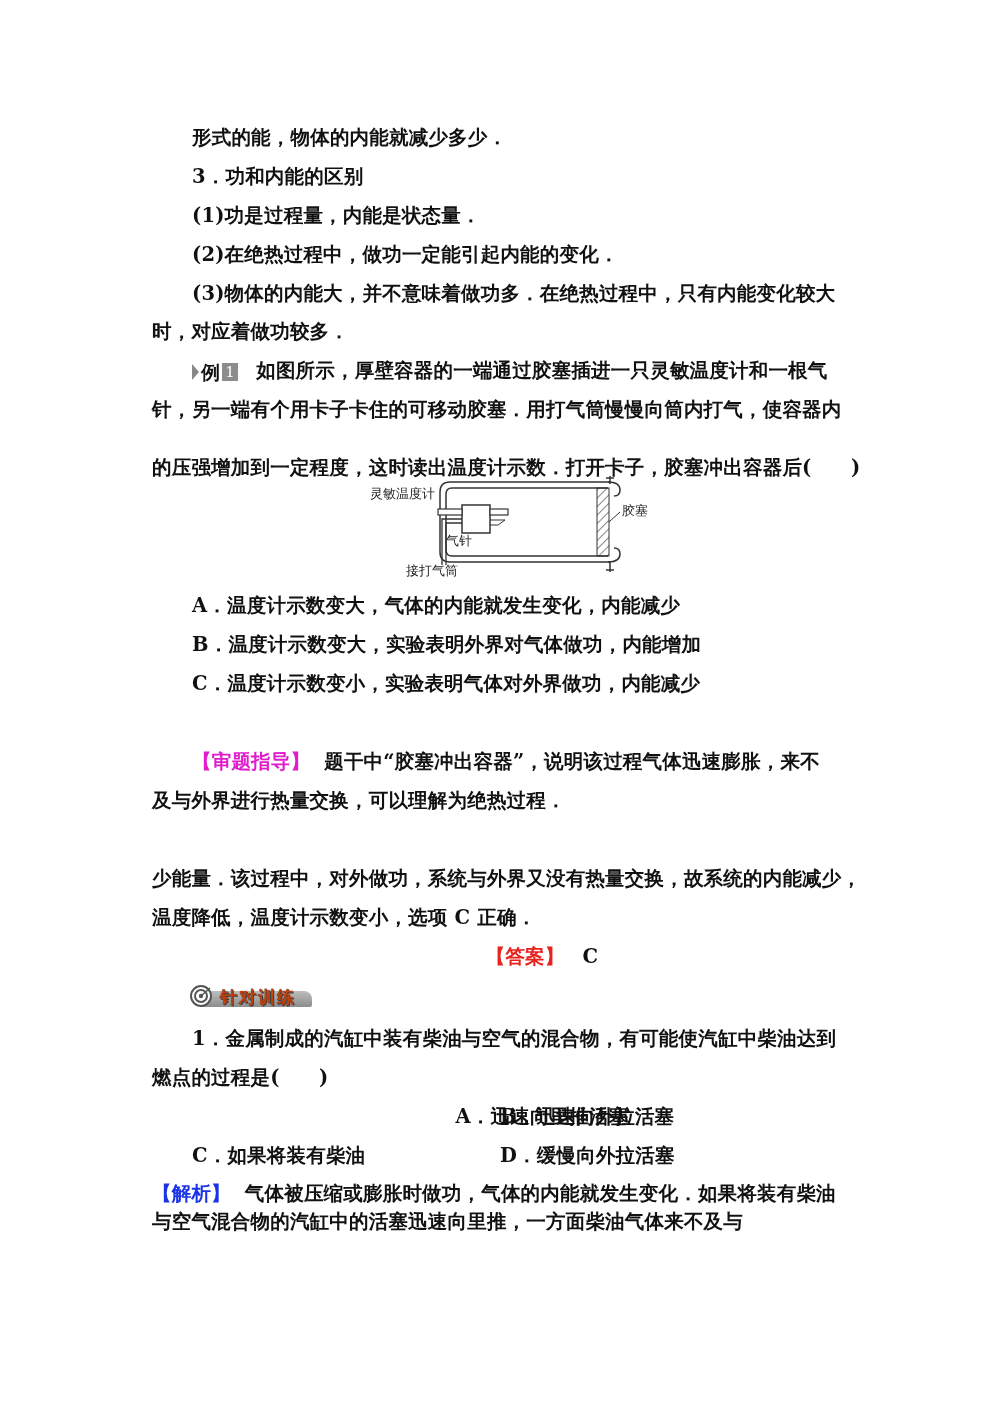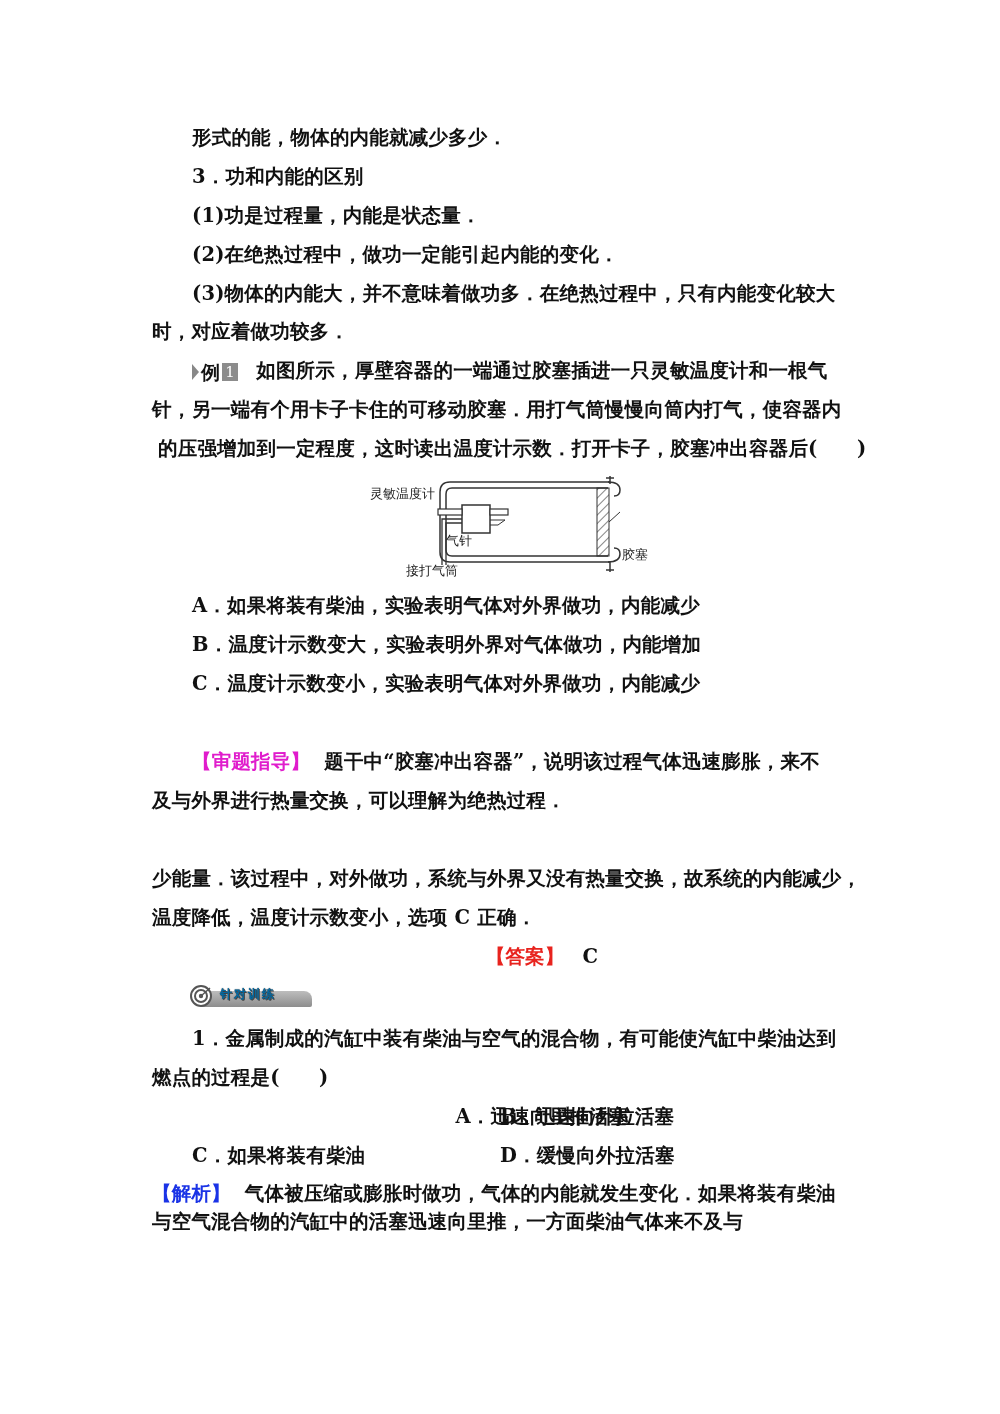--- a/index.html
+++ b/index.html
@@ -15,21 +15,21 @@
   .example-badge { display: inline-flex; align-items: center; margin-right: 18px; vertical-align: middle; }
   .tri { width: 0; height: 0; border-top: 8px solid transparent; border-bottom: 8px solid transparent;
          border-left: 7px solid #888; margin-right: 2px; }
   .ex-label { font-weight: bold; font-size: 19px; }
   .ex-num { display: inline-block; background: #8c8c8c; color: #fff; font-size: 15px; width: 16px; height: 18px;
             line-height: 18px; text-align: center; margin-left: 2px; font-weight: normal; }
   .banner { position: absolute; left: 190px; top: 985px; width: 122px; height: 24px; }
   .banner-bar { position: absolute; left: 10px; top: 6px; width: 112px; height: 16px;
                 background: linear-gradient(to bottom, #bdbdbd, #8d8d8d); border-radius: 2px 8px 2px 2px; }
   .banner-icon { position: absolute; left: 0; top: 0; width: 22px; height: 22px; }
-  .banner-text { position: absolute; left: 30px; top: 1px; font-size: 12px; font-weight: bold; color: #0369a1;
+  .banner-text { position: absolute; left: 30px; top: 1px; font-size: 17px; font-weight: bold; color: #c2410c;
                  text-shadow: 0 0 1px #333, 1px 1px 0 #444; letter-spacing: 2px;
                  font-family: Liberation Serif, serif; }
   .figure { position: absolute; left: 370px; top: 470px; width: 290px; height: 112px; }
   .fig-label { position: absolute; font-size: 13px; font-weight: normal; color: #222; white-space: nowrap; }
   .col2 { position: absolute; left: 500px; }
 </style>
 </head>
 <body>
 
 <div class="page">
@@ -43,21 +43,21 @@
   <div class="line" style="top:318px;">时，对应着做功较多．</div>
 
   <div class="line indent" style="top:357px;">
     <span class="example-badge">
       <span class="tri"></span>
       <span class="ex-label">例</span>
       <span class="ex-num">1</span>
     </span><span>如图所示，厚壁容器的一端通过胶塞插进一只灵敏温度计和一根气</span>
   </div>
   <div class="line" style="top:396px;">针，另一端有个用卡子卡住的可移动胶塞．用打气筒慢慢向筒内打气，使容器内</div>
-  <div class="line" style="top:435px;margin-left:6px;">的压强增加到一定程度，这时读出温度计示数．打开卡子，胶塞冲出容器后(　　)</div>
+  <div class="line" style="top:454px;">的压强增加到一定程度，这时读出温度计示数．打开卡子，胶塞冲出容器后(　　)</div>
 
   <div class="figure">
     <svg width="290" height="112" viewBox="0 0 290 112">
 
       <path d="M70 22 Q70 12 80 12 L240 12" fill="none" stroke="#333" stroke-width="1.5"></path>
       <path d="M70 22 L70 82 Q70 92 80 92 L240 92" fill="none" stroke="#333" stroke-width="1.5"></path>
       <path d="M76 24 Q76 18 82 18 L238 18" fill="none" stroke="#333" stroke-width="1.5"></path>
       <path d="M76 24 L76 80 Q76 86 82 86 L238 86" fill="none" stroke="#333" stroke-width="1.5"></path>
 
       <path d="M238 12 Q250 12 250 20 Q250 26 244 26" fill="none" stroke="#333" stroke-width="1.5"></path>
@@ -77,26 +77,26 @@
 
       <rect x="92" y="35" width="28" height="28" fill="#fff" stroke="#333" stroke-width="1.5"></rect>
       <rect x="68" y="39" width="24" height="6" fill="#fff" stroke="#333" stroke-width="1.2"></rect>
       <rect x="120" y="39" width="18" height="6" fill="#fff" stroke="#333" stroke-width="1.2"></rect>
       <path d="M120 50 L135 50 L128 55 L120 55" fill="none" stroke="#333" stroke-width="1"></path>
 
       <path d="M92 49 L72 49 L72 95" fill="none" stroke="#333" stroke-width="1.3"></path>
       <path d="M92 53 L76 53 L76 95" fill="none" stroke="#333" stroke-width="1.3"></path>
     </svg>
     <span class="fig-label" style="left:0; top:15px;">灵敏温度计</span>
-    <span class="fig-label" style="left:252px; top:32px;margin-top:44px;">胶塞</span>
+    <span class="fig-label" style="left:252px; top:32px;">胶塞</span>
     <span class="fig-label" style="left:76px; top:62px;text-align:right;">气针</span>
     <span class="fig-label" style="left:36px; top:92px;">接打气筒</span>
   </div>
 
-  <div class="line indent" style="top:592px;">A．如果将装有柴油，实验表明气体对外界做功，内能减少</div>
+  <div class="line indent" style="top:592px;">A．温度计示数变大，气体的内能就发生变化，内能减少</div>
   <div class="line indent" style="top:631px;">B．温度计示数变大，实验表明外界对气体做功，内能增加</div>
   <div class="line indent" style="top:670px;">C．温度计示数变小，实验表明气体对外界做功，内能减少</div>
 
   <div class="line indent" style="top:748px;">
     <span class="tag-magenta">【审题指导】</span><span style="margin-left:14px;">题干中“胶塞冲出容器”，说明该过程气体迅速膨胀，来不</span>
   </div>
   <div class="line" style="top:787px;">及与外界进行热量交换，可以理解为绝热过程．</div>
 
   <div class="line" style="top:865px;">少能量．该过程中，对外做功，系统与外界又没有热量交换，故系统的内能减少，</div>
   <div class="line" style="top:904px;">温度降低，温度计示数变小，选项 C 正确．</div>

